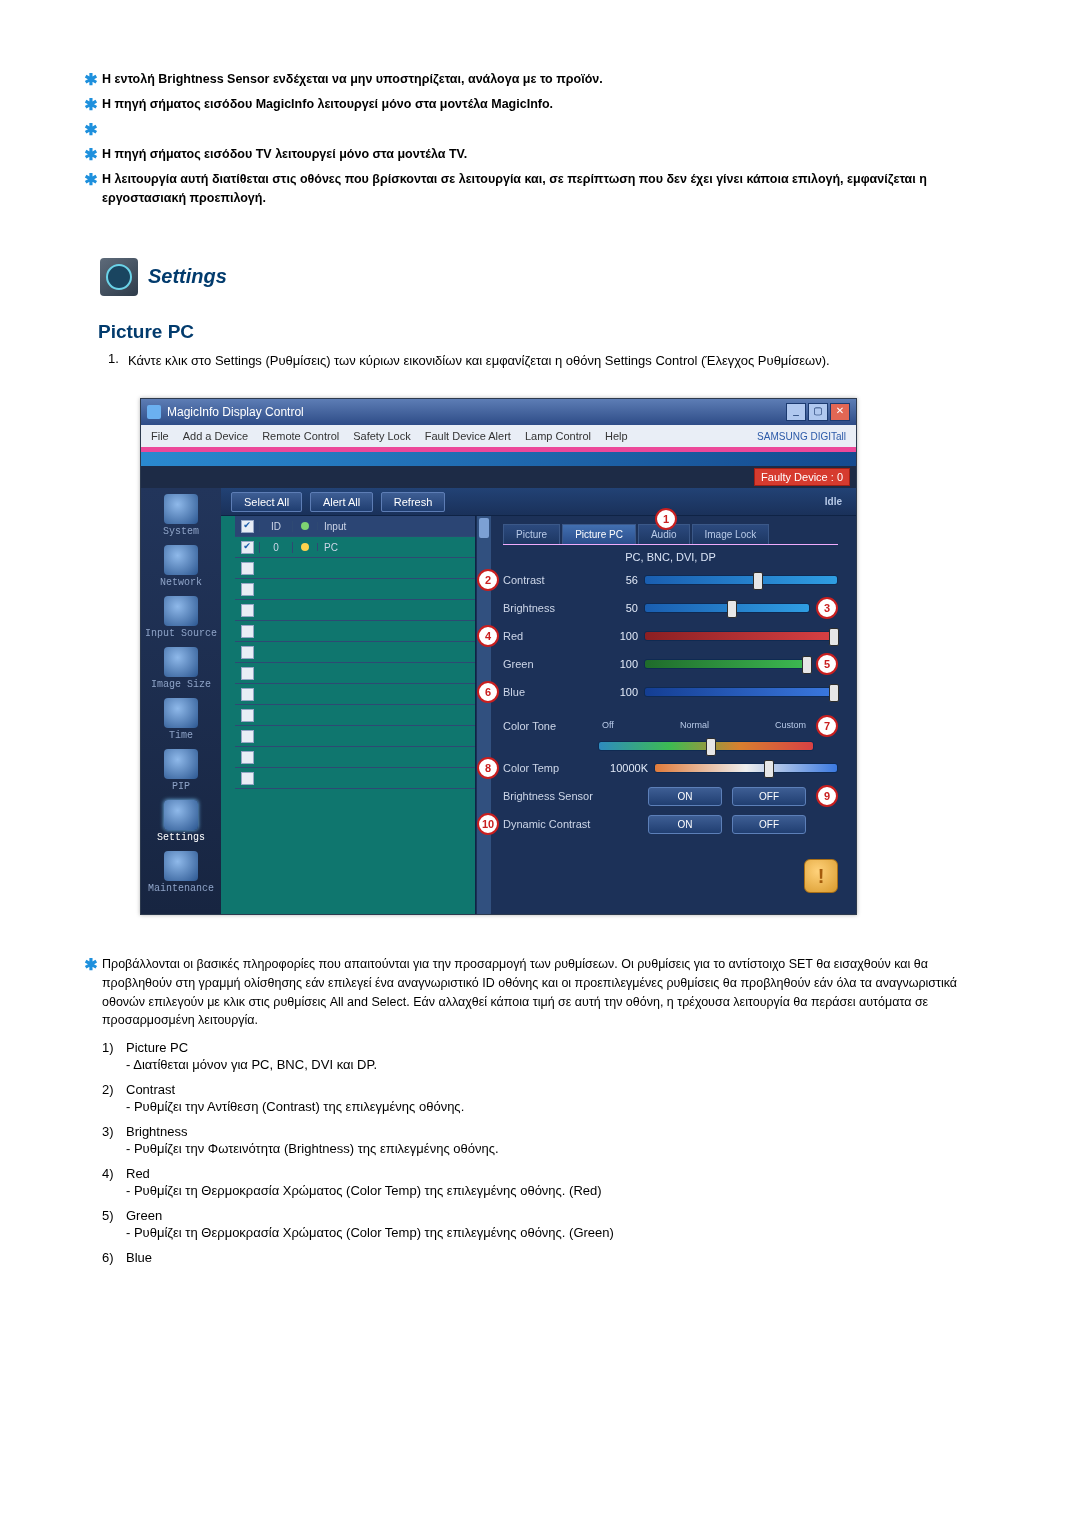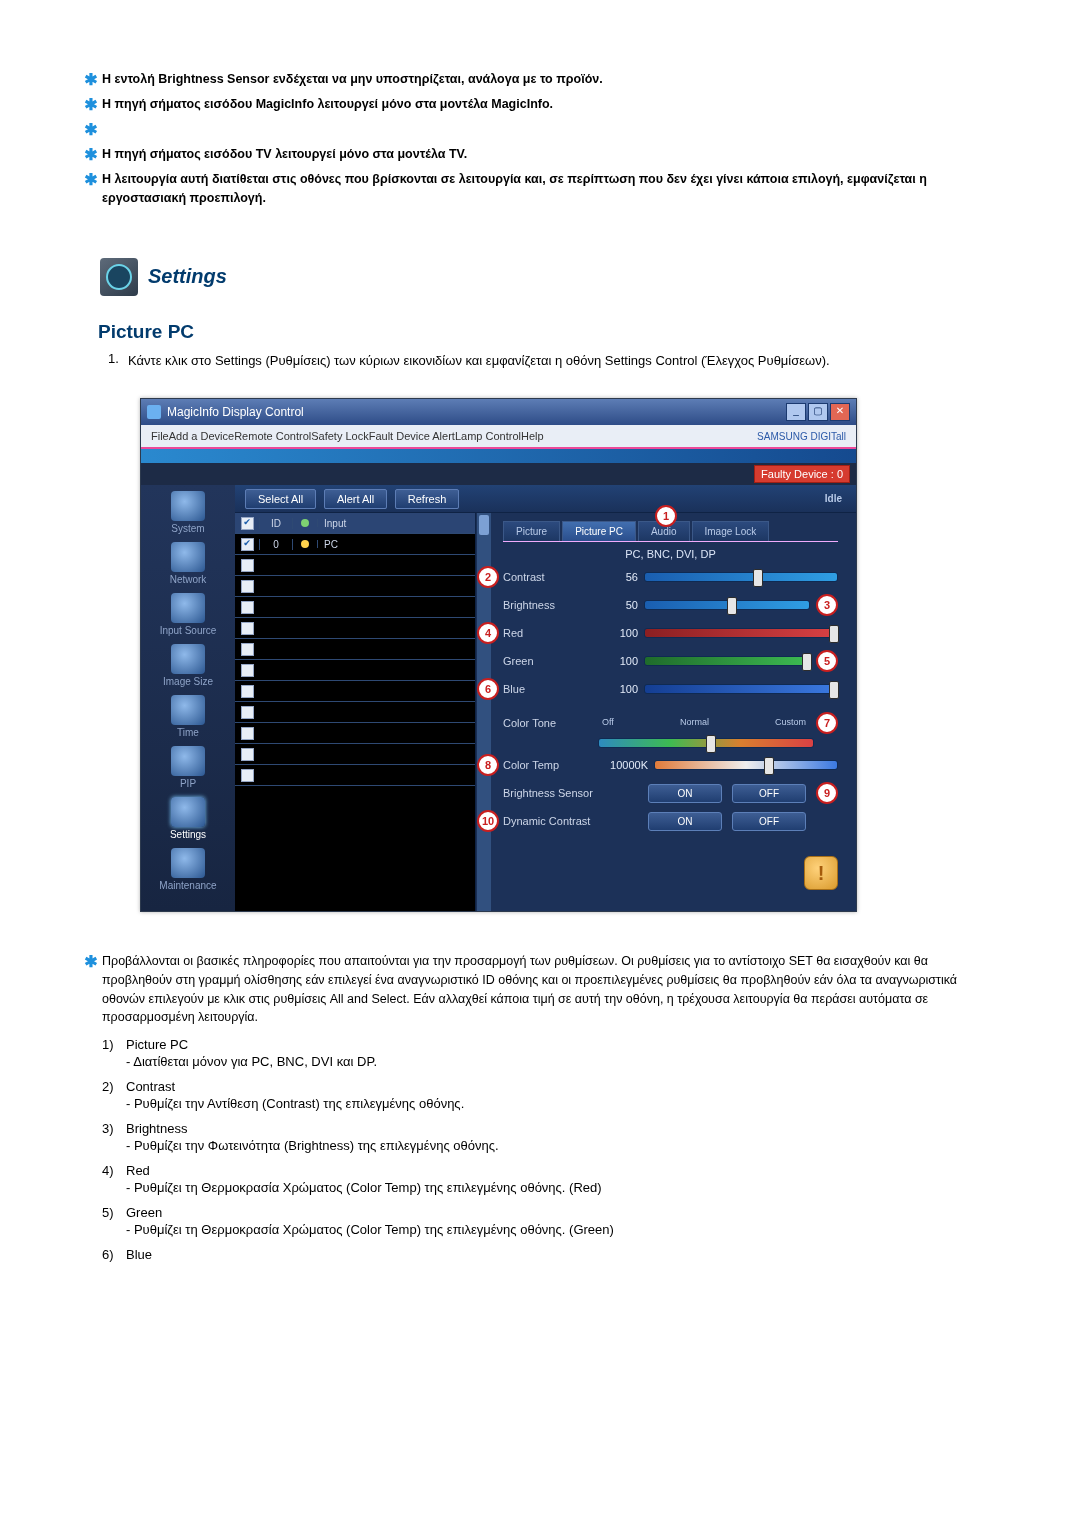--- a/index.html
+++ b/index.html
@@ -60,42 +60,43 @@
   }
   .mdc-title { color: #fff; font-size: 12px; display:flex; align-items:center; gap:6px;}
   .mdc-title-icon { width:14px; height:14px; background:#6bb0f0; border-radius:2px;}
   .mdc-winbtns { display:flex; gap:2px;}
   .mdc-winbtn { width:18px; height:16px; background:#b0c8ef; border:1px solid #1b3a70; font-size:10px; line-height:14px; text-align:center; color:#0b2a60;}
   .mdc-winbtn.close { background:#e26754; color:#fff;}
 
   .mdc-menubar {
     height:22px;
     background:#e9eef6;
-    display:flex; align-items:center; 
+    display:flex; align-items:center; gap:14px;
     padding:0 10px;
     font-size:11px; color:#333;
-    border-bottom:2px solid #ec4899;
+    border-bottom:5px solid #ec4899;
   }
   .mdc-menubar .brand { margin-left:auto; color:#2c5aa8; font-size:10px;}
 
   .mdc-gradband {
     height:14px;
     background: linear-gradient(90deg,#2a89cf,#154a8f);
   }
   .faulty {
     background:#d63b2f; color:#fff; font-size:11px; padding:2px 6px;
     border:1px solid #a01f15; display:inline-block;
   }
   .faultywrap { text-align:right; padding:2px 6px;}
 
   .mdc-body { display:flex; }
   .mdc-sidebar {
     width:100px;
     background: linear-gradient(#22355b,#172541);
     padding:6px 0 12px 0;
+    font-family:Liberation Mono, monospace;
   }
   .side-item { display:flex; flex-direction:column; align-items:center; margin-bottom:8px; font-size:10px; color:#8ea3c7;}
   .side-item.active { color:#fff; }
   .side-icon { width:34px; height:30px; border-radius:4px; margin-bottom:2px;
     background: radial-gradient(circle at 40% 35%, #8fb9ea, #2b5690);
   }
   .side-item.active .side-icon { box-shadow: 0 0 4px #7cc9ff;}
 
   .mdc-main { flex:1; background:#1f355c; display:flex; flex-direction:column;}
   .mdc-toolbar {
@@ -109,22 +110,23 @@
     padding:3px 12px;
     background: linear-gradient(#3e5e94,#203e71);
     border:1px solid #5d7db5; border-radius:2px;
     margin-right:4px;
   }
   .idle { color:#b8cae8; font-size:10px; font-weight:bold; margin-right:4px;}
 
   .mdc-columns { display:flex; flex:1; }
   .grid {
     width:240px;
-    background:#000000;
+    background:#0f766e;
     border-right:1px solid #0f2345;
+    padding-left:14px;
   }
   .grid-header, .grid-row {
     display:flex; align-items:center;
     border-bottom:1px solid #2e4973;
     height:20px;
     font-size:10px;
   }
   .grid-header { background:#2b4574; color:#cdd6e8;}
   .col-chk { width:24px; display:flex; justify-content:center;}
   .col-id { width:32px; text-align:center; border-left:1px solid #2e4973; border-right:1px solid #2e4973;}

